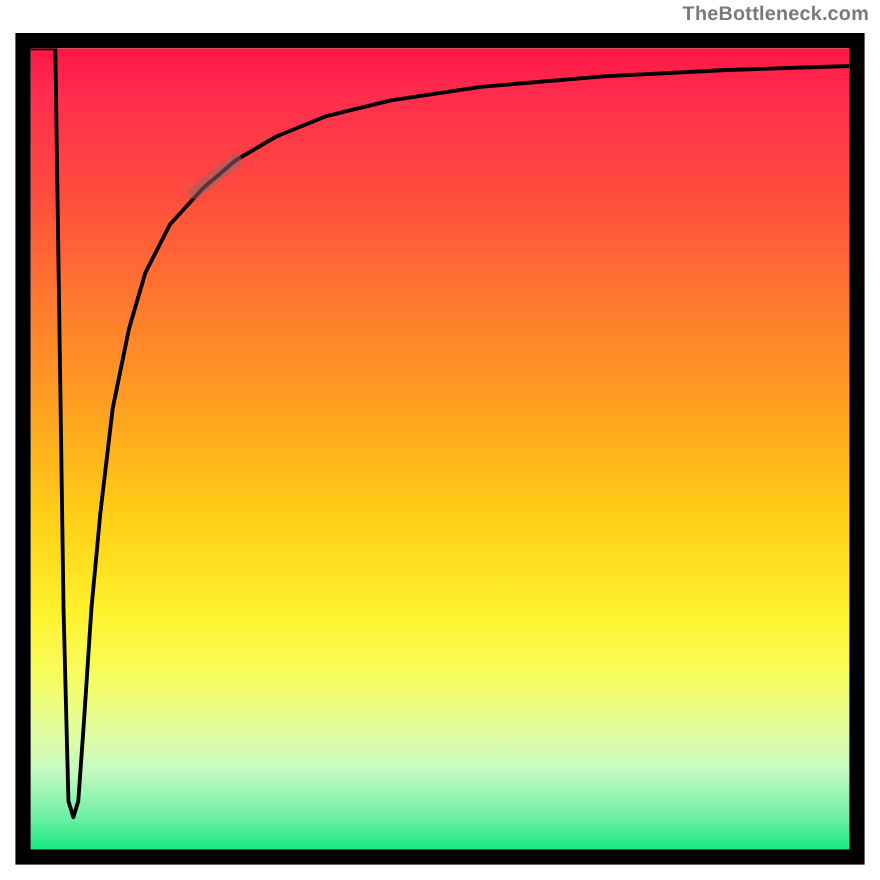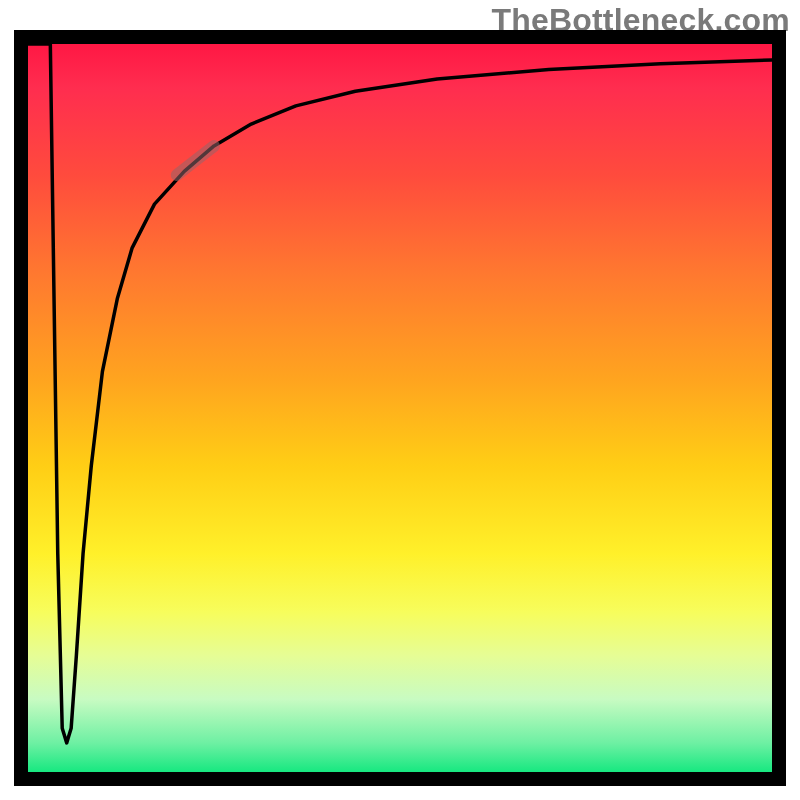--- a/index.html
+++ b/index.html
@@ -8,21 +8,21 @@
     width: 800px;
     height: 800px;
     position: relative;
     background: #fff;
   }
   .attribution {
     position: absolute;
     top: 2px;
     right: 10px;
     font-family: Arial, Helvetica, sans-serif;
-    font-size: 32px;
+    font-size: 18px;
     font-weight: bold;
     color: #7a7a7a;
     letter-spacing: 0.2px;
   }
   .plot-frame {
     position: absolute;
     left: 14px;
     top: 30px;
     width: 772px;
     height: 756px;

